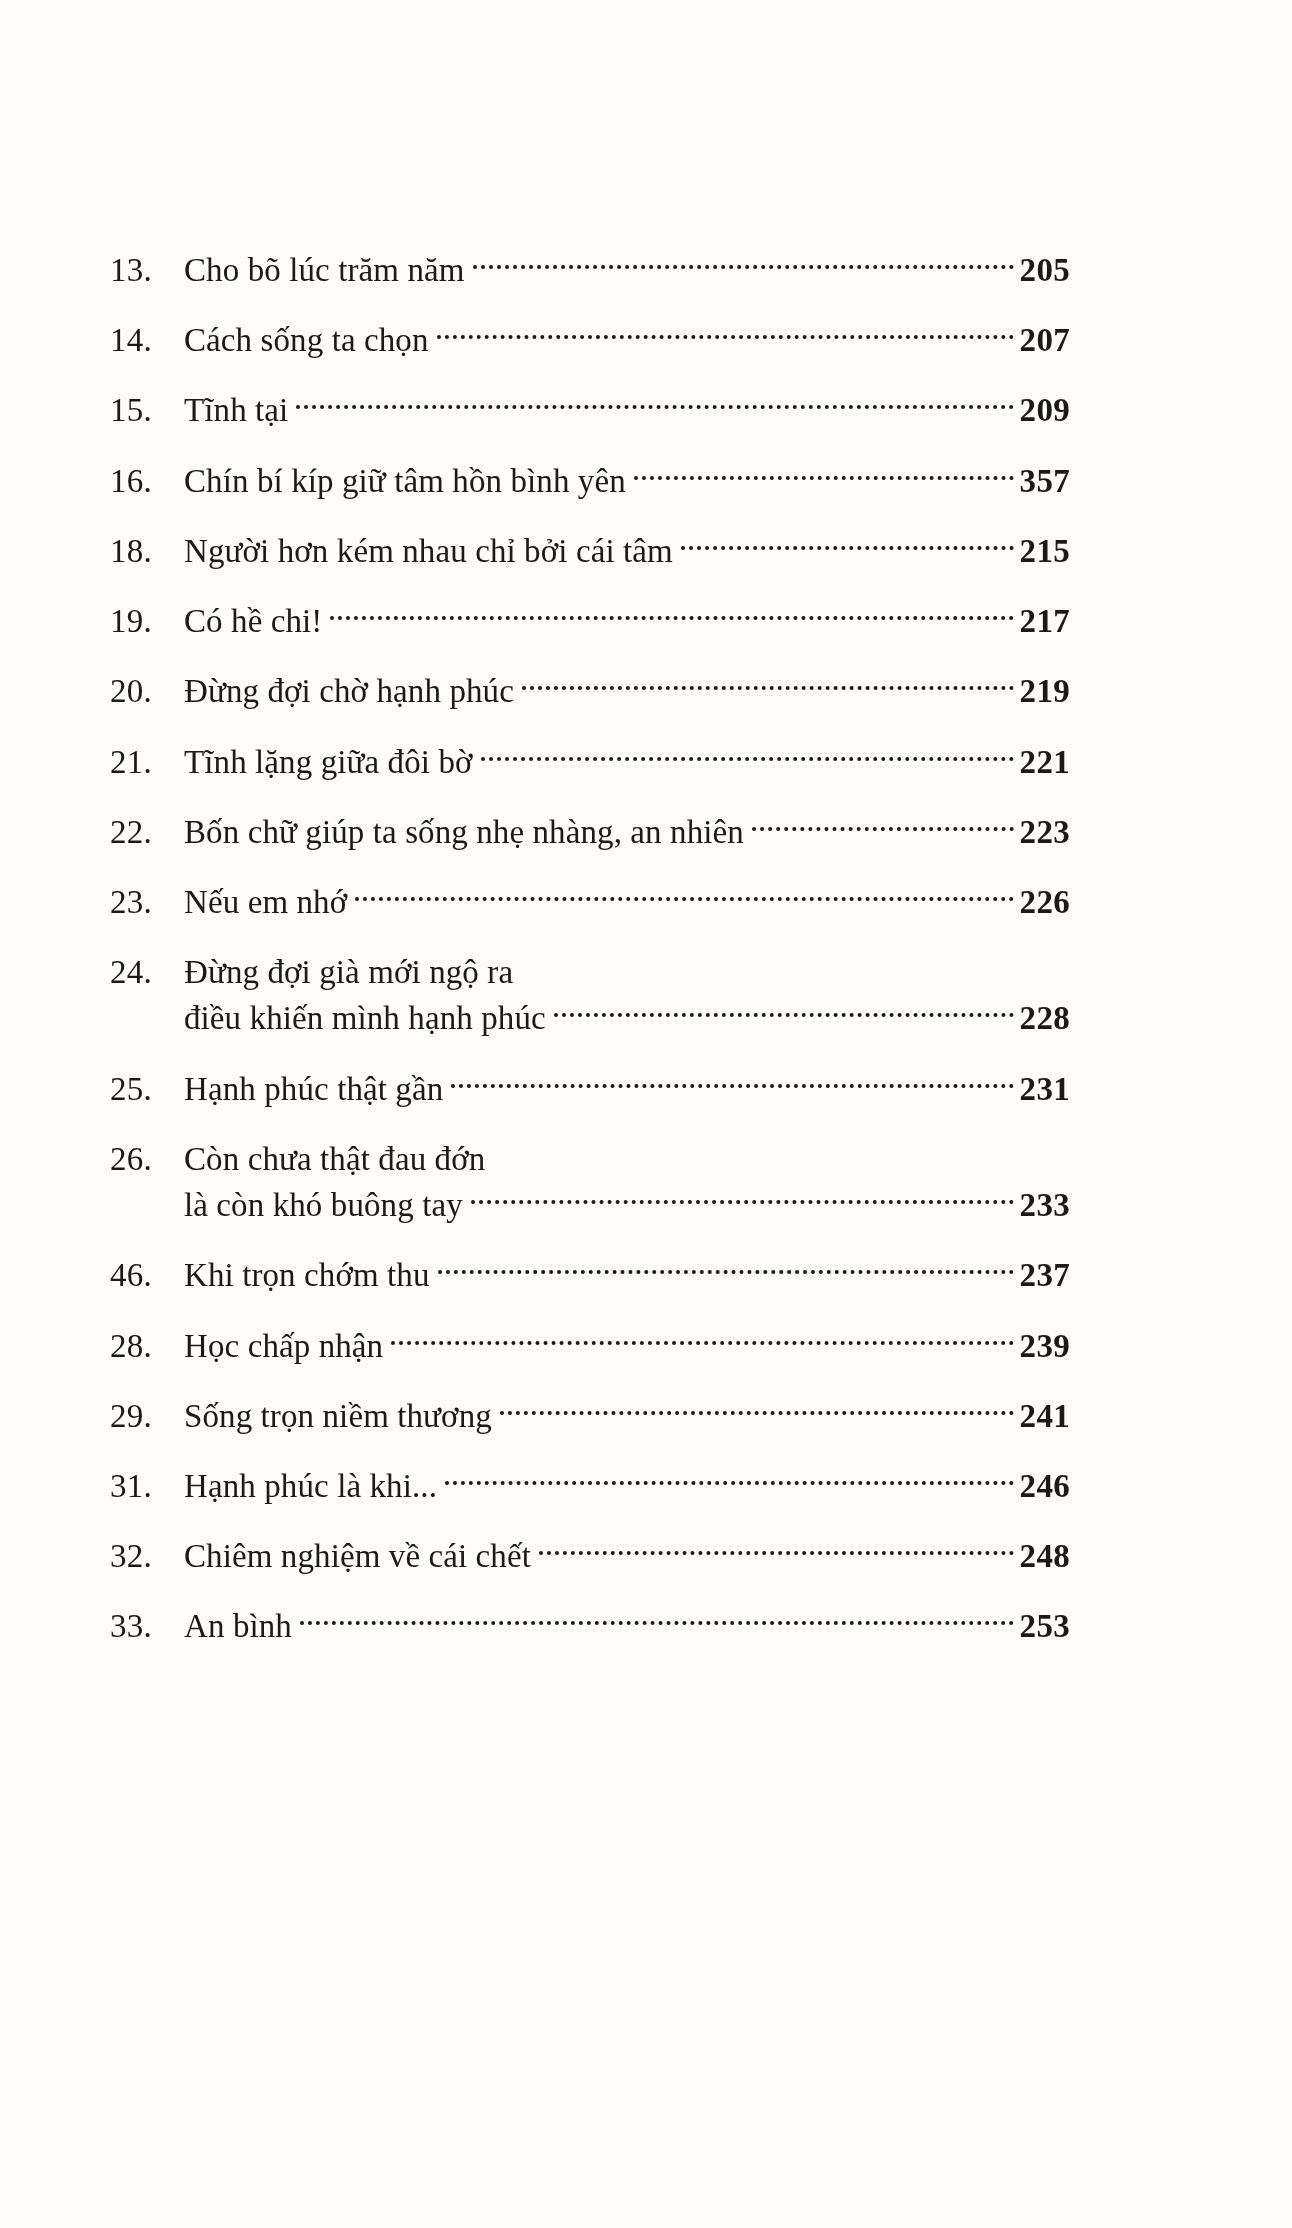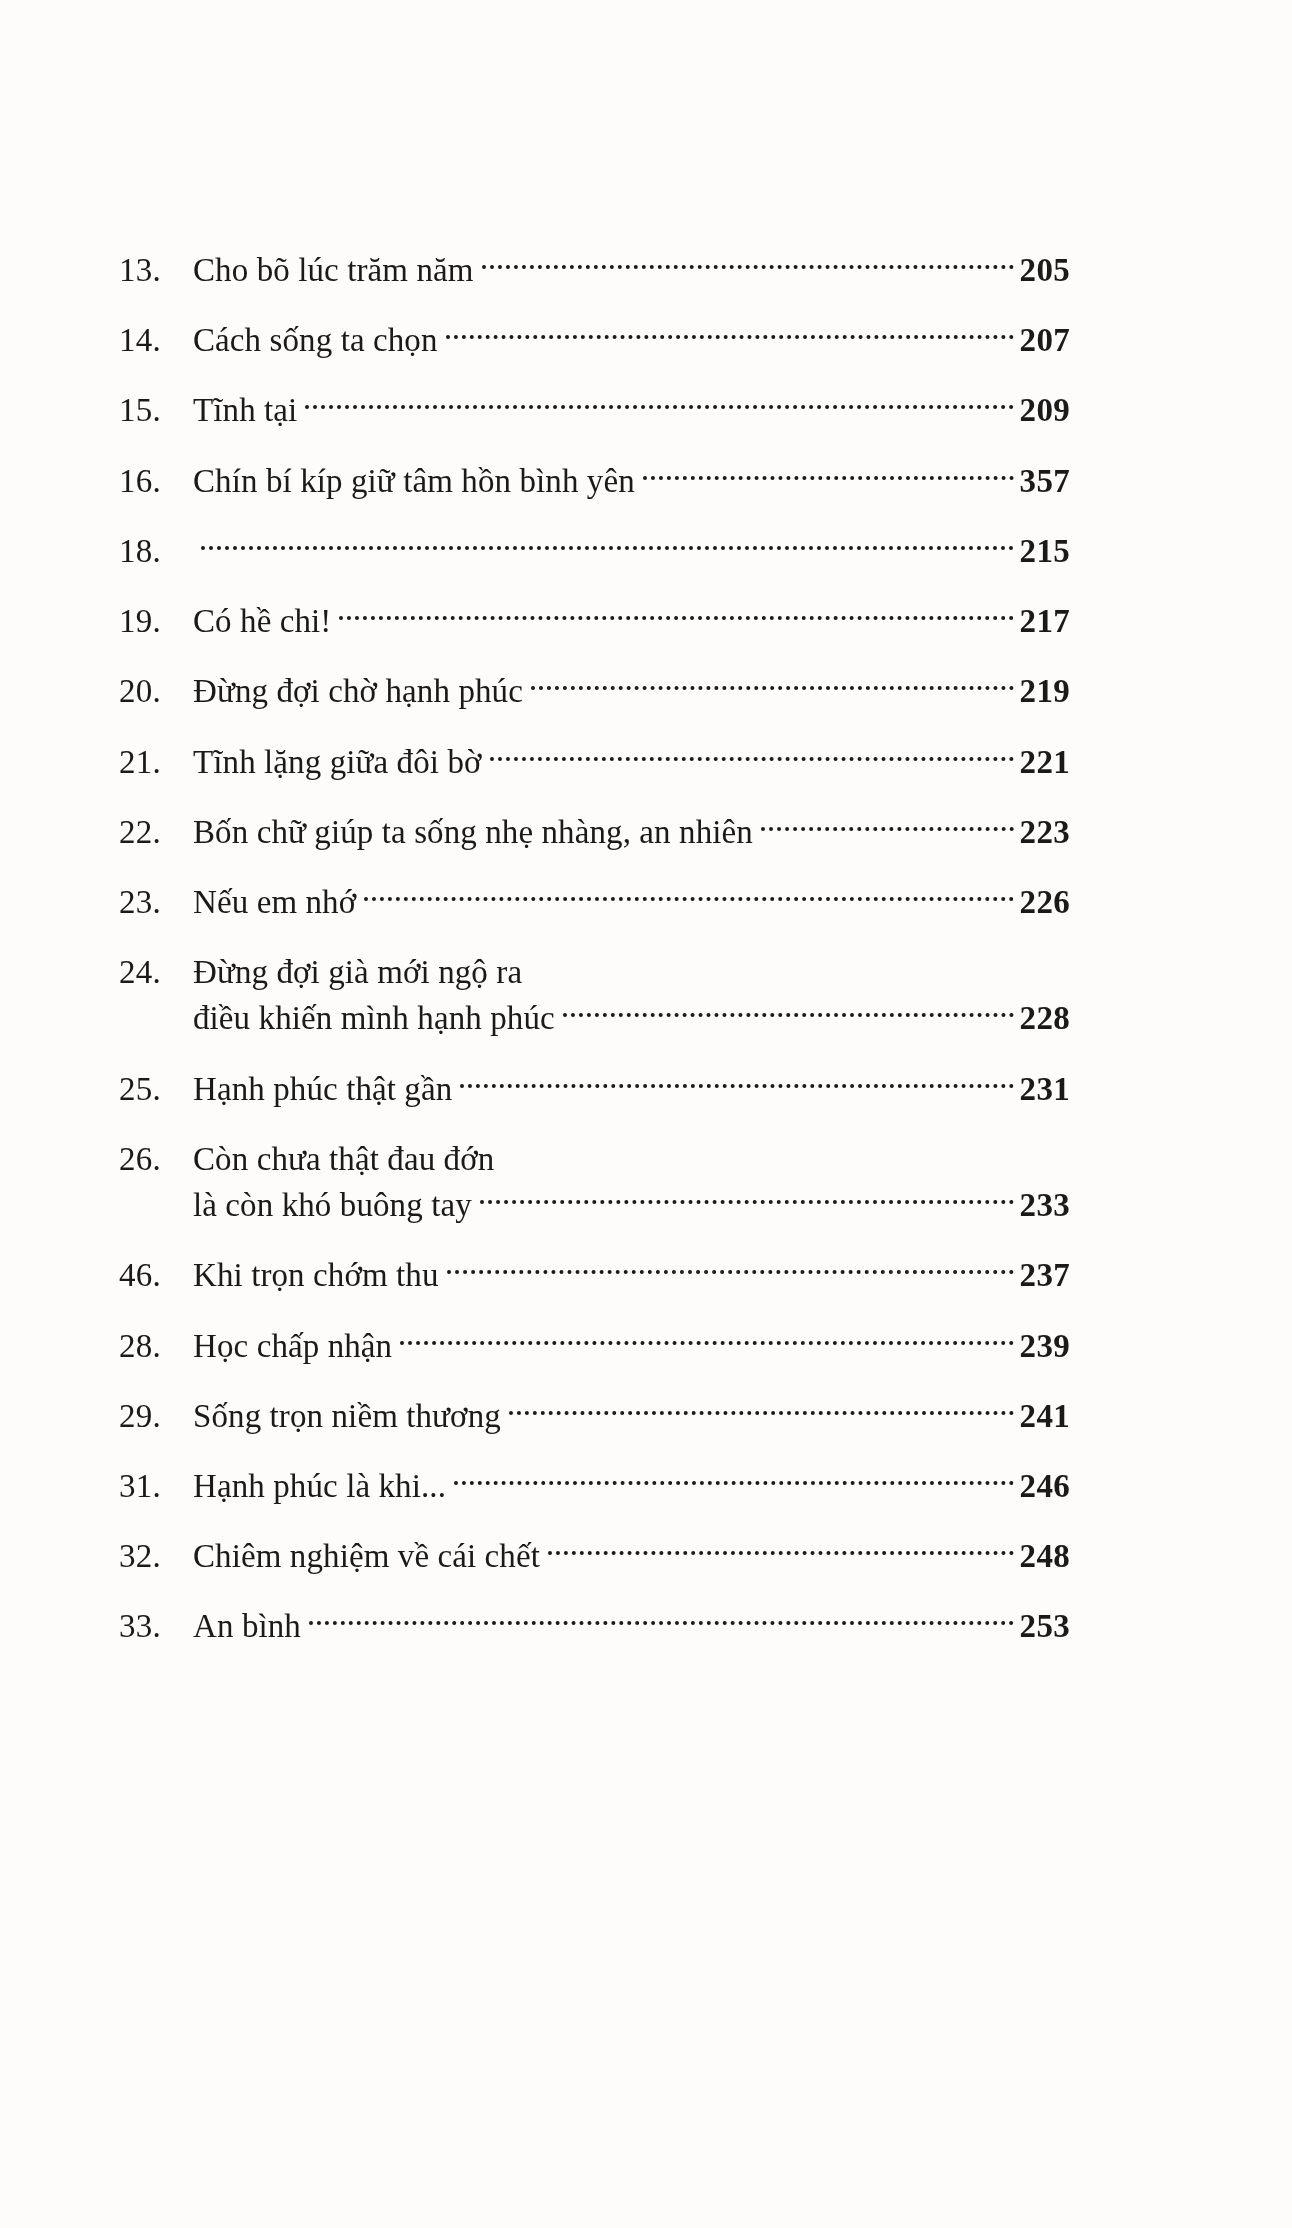--- a/index.html
+++ b/index.html
@@ -35,21 +35,20 @@
     margin-bottom: 26px;
   }
   .toc-num {
     flex: 0 0 auto;
     width: 74px;
     text-align: left;
     font-size: 33px;
     line-height: 1.34;
     letter-spacing: 0.2px;
     white-space: nowrap;
-    margin-left: 9px;
   }
   .toc-body {
     flex: 1 1 auto;
     min-width: 0;
   }
   .toc-line {
     display: flex;
     width: 100%;
   }
   .toc-title {
@@ -132,20 +131,21 @@
             <span class="toc-title">Chín bí kíp giữ tâm hồn bình yên</span>
             <span class="leader"></span>
             <span class="toc-page">357</span>
           </div>
         </div>
       </div>
       <div class="toc-entry">
         <div class="toc-num">18.</div>
         <div class="toc-body">
           <div class="toc-line">
+            <span class="toc-title">Người hơn kém nhau chỉ bởi cái tâm</span>
             <span class="leader"></span>
             <span class="toc-page">215</span>
           </div>
         </div>
       </div>
       <div class="toc-entry">
         <div class="toc-num">19.</div>
         <div class="toc-body">
           <div class="toc-line">
             <span class="toc-title">Có hề chi!</span>

